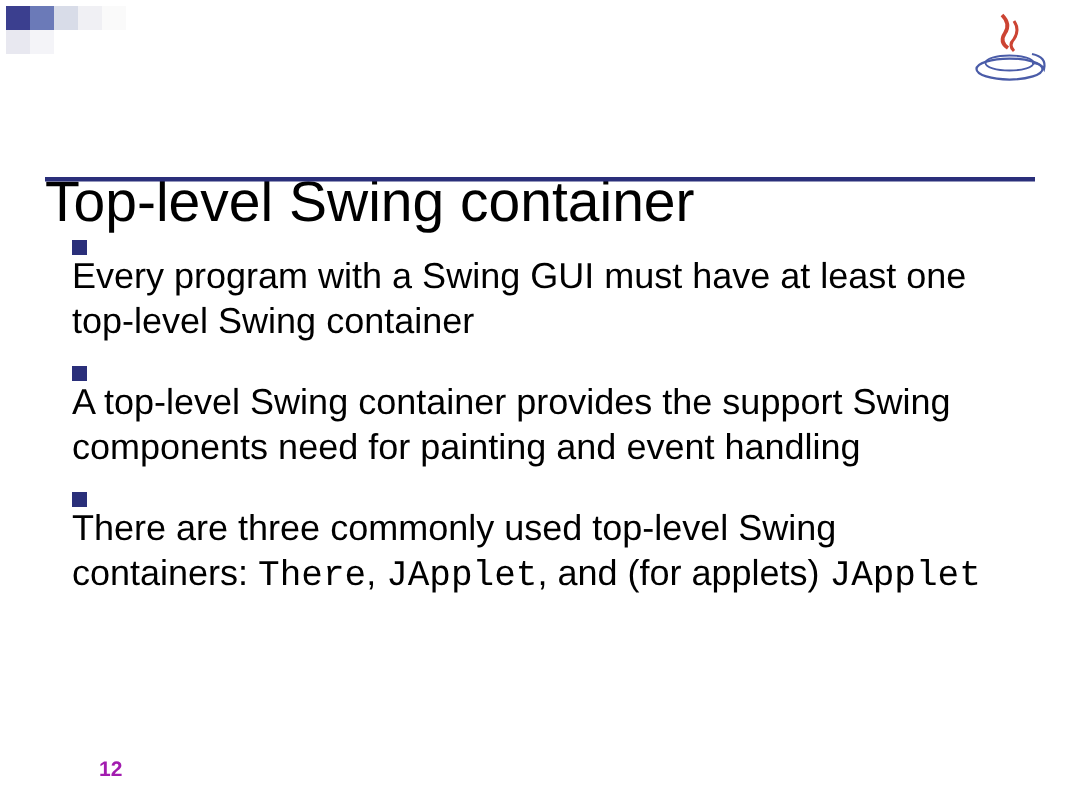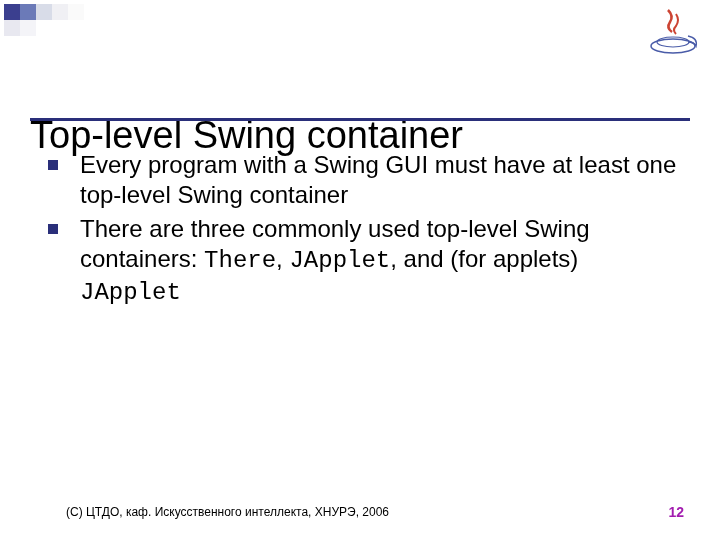--- a/index.html
+++ b/index.html
@@ -64,20 +64,21 @@
   .content {
     position: absolute;
     top: 150px;
     left: 48px;
     right: 40px;
   }
   .bullet-item {
     display: flex;
     align-items: flex-start;
     margin-bottom: 4px;
+    flex-direction: column;
   }
   .bullet {
     width: 10px;
     height: 10px;
     background: #2a2f7a;
     margin-top: 10px;
     margin-right: 22px;
     flex-shrink: 0;
   }
   .bullet-text {
@@ -134,20 +135,23 @@
 <div class="title">Top-level Swing container</div>
 <div class="title-underline"></div>
 
 <div class="content">
   <div class="bullet-item">
     <div class="bullet"></div>
     <div class="bullet-text">Every program with a Swing GUI must have at least one top-level Swing container</div>
   </div>
   <div class="bullet-item">
     <div class="bullet"></div>
+    <div class="bullet-text">A top-level Swing container provides the support Swing components need for painting and event handling</div>
+  </div>
+  <div class="bullet-item">
+    <div class="bullet"></div>
     <div class="bullet-text"><span>There are three commonly used top-level Swing containers: </span><span class="mono">There</span><span>, </span><span class="mono">JApplet</span><span>, and (for applets) </span><span class="mono">JApplet</span></div>
   </div>
 </div>
 
 <div class="footer">
-  <div class="footer-left">(С) ЦТДО, каф. Искусственного интеллекта, ХНУРЭ, 2006</div>
   <div class="footer-right">12</div>
 </div>
 
 </body></html>

